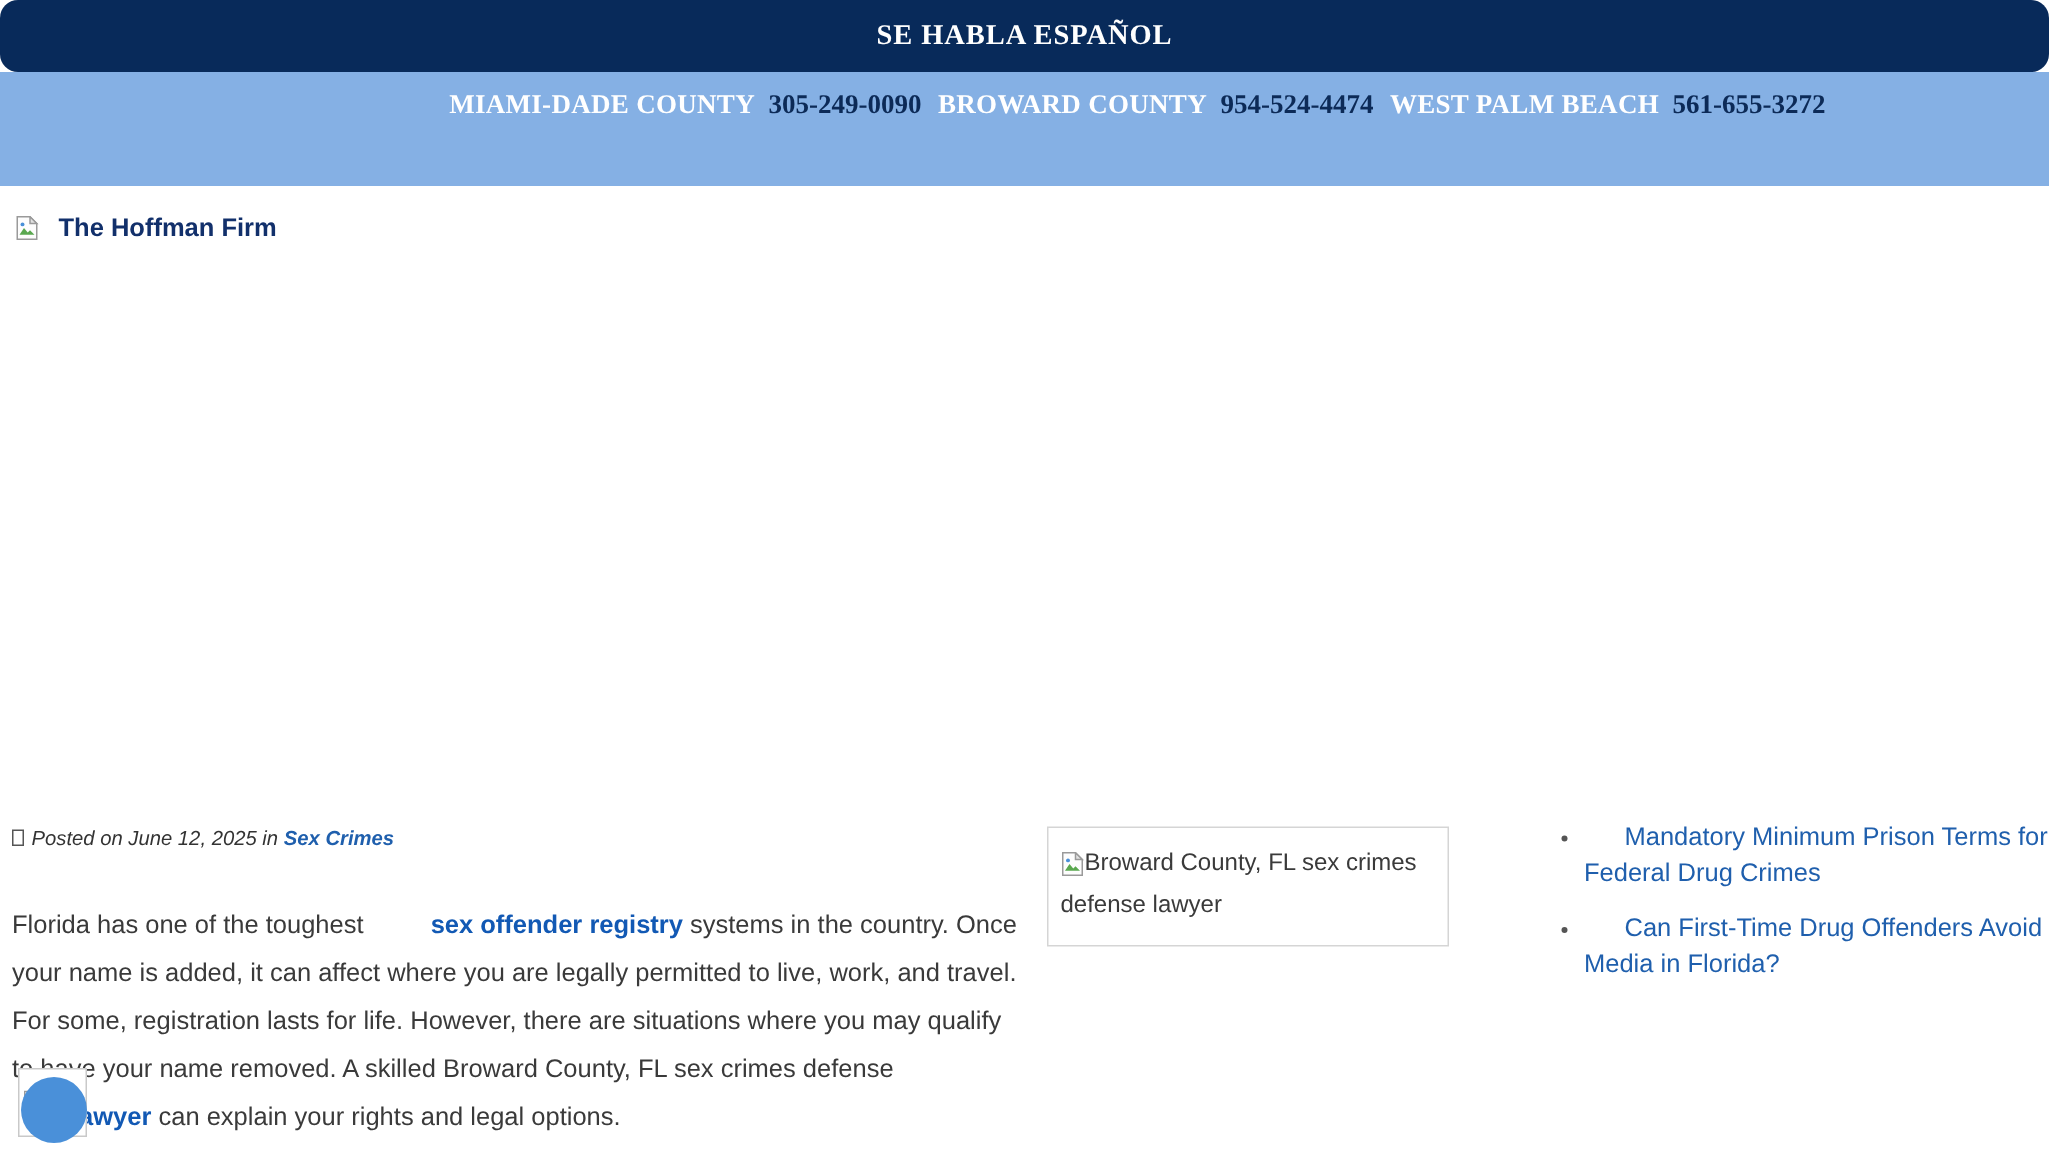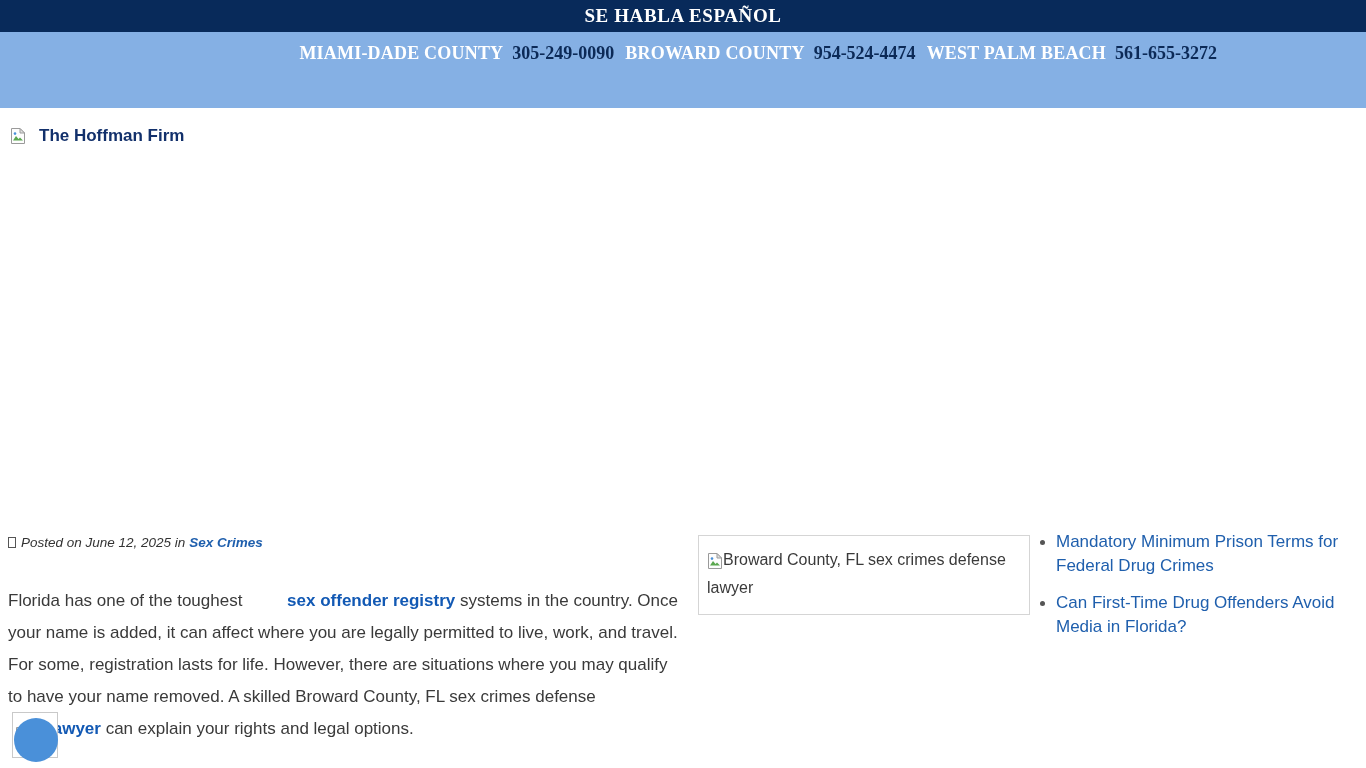--- a/index.html
+++ b/index.html
@@ -7,25 +7,26 @@
     padding: 0;
     width: 1366px;
     height: 768px;
     overflow: hidden;
     background: #ffffff;
     font-family: "Liberation Sans", sans-serif;
   }
 
   
   .espanol-bar {
-    height: 32px;
+    height: 48px;
     background: #082a5a;
     display: flex;
     align-items: center;
     justify-content: center;
+    border-radius: 12px;
   }
   .espanol-bar .txt {
     color: #ffffff;
     font-family: "Liberation Serif", serif;
     font-weight: bold;
     font-size: 19px;
     letter-spacing: 0.6px;
   }
 
   
@@ -141,21 +142,21 @@
     color: #1259b4;
     font-weight: bold;
     text-decoration: none;
     cursor: pointer;
     margin-left: 40px;
   }
 
   
   .framed-img {
     margin: 5px 0 0 8px;
-    width: 332px;
+    width: 268px;
     border: 1px solid #d5d5d5;
     background: #ffffff;
     padding: 10px 8px 12px 8px;
     box-sizing: border-box;
     font-size: 16px;
     line-height: 28px;
     color: #3a3a3a;
   }
 
   
@@ -173,20 +174,21 @@
     padding-left: 36px;
     color: #555;
   }
   .recent-list li { margin-bottom: 13px; }
   .recent-list a {
     color: #1f5fad;
     font-size: 17px;
     line-height: 24px;
     text-decoration: none;
     cursor: pointer;
+    margin-left: 27px;
   }
 
   
   .float-widget {
     position: absolute;
     left: 12px;
     top: 712px;
     width: 46px;
     height: 46px;
     border: 1px solid #c9c9c9;

